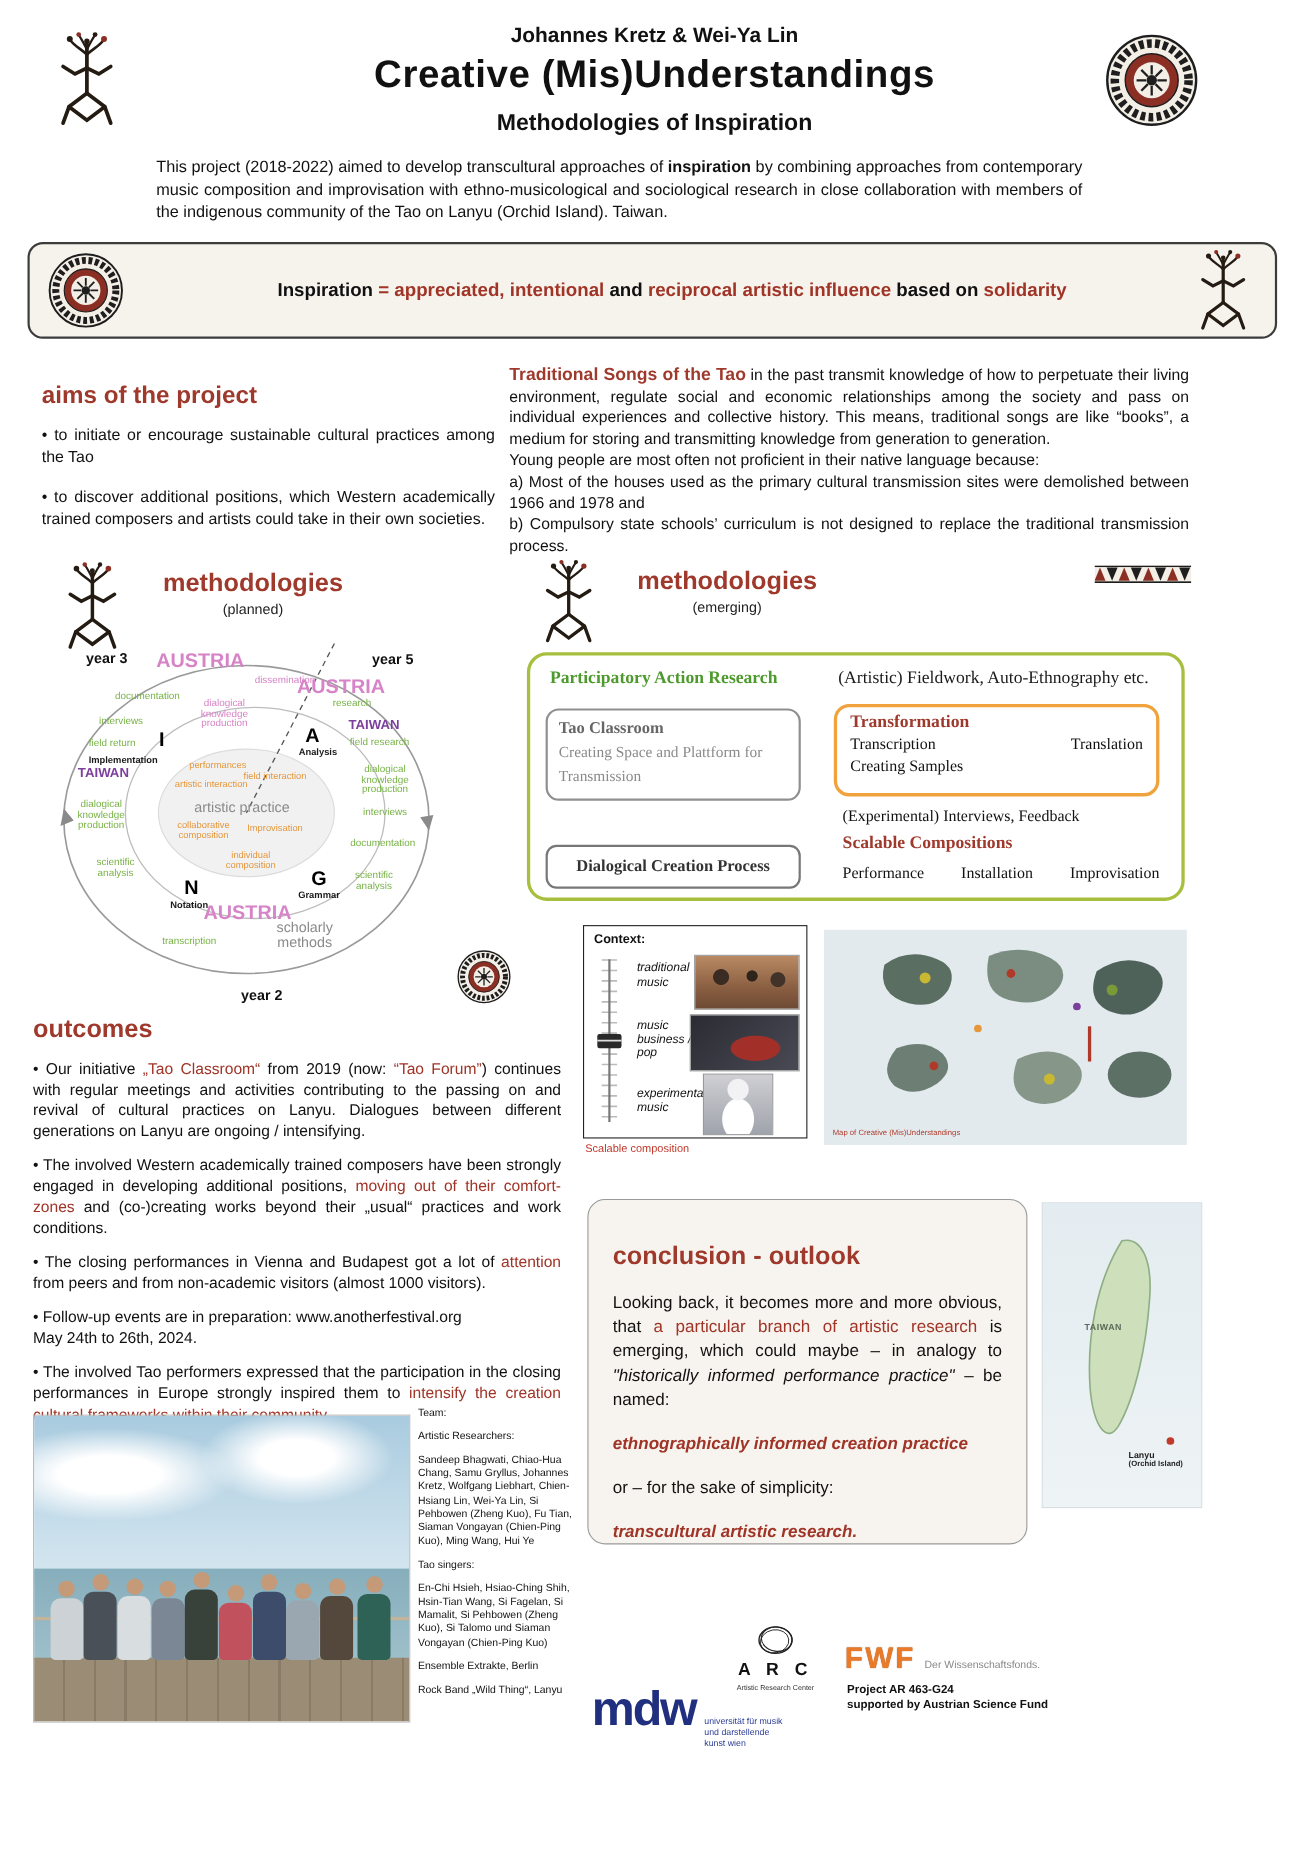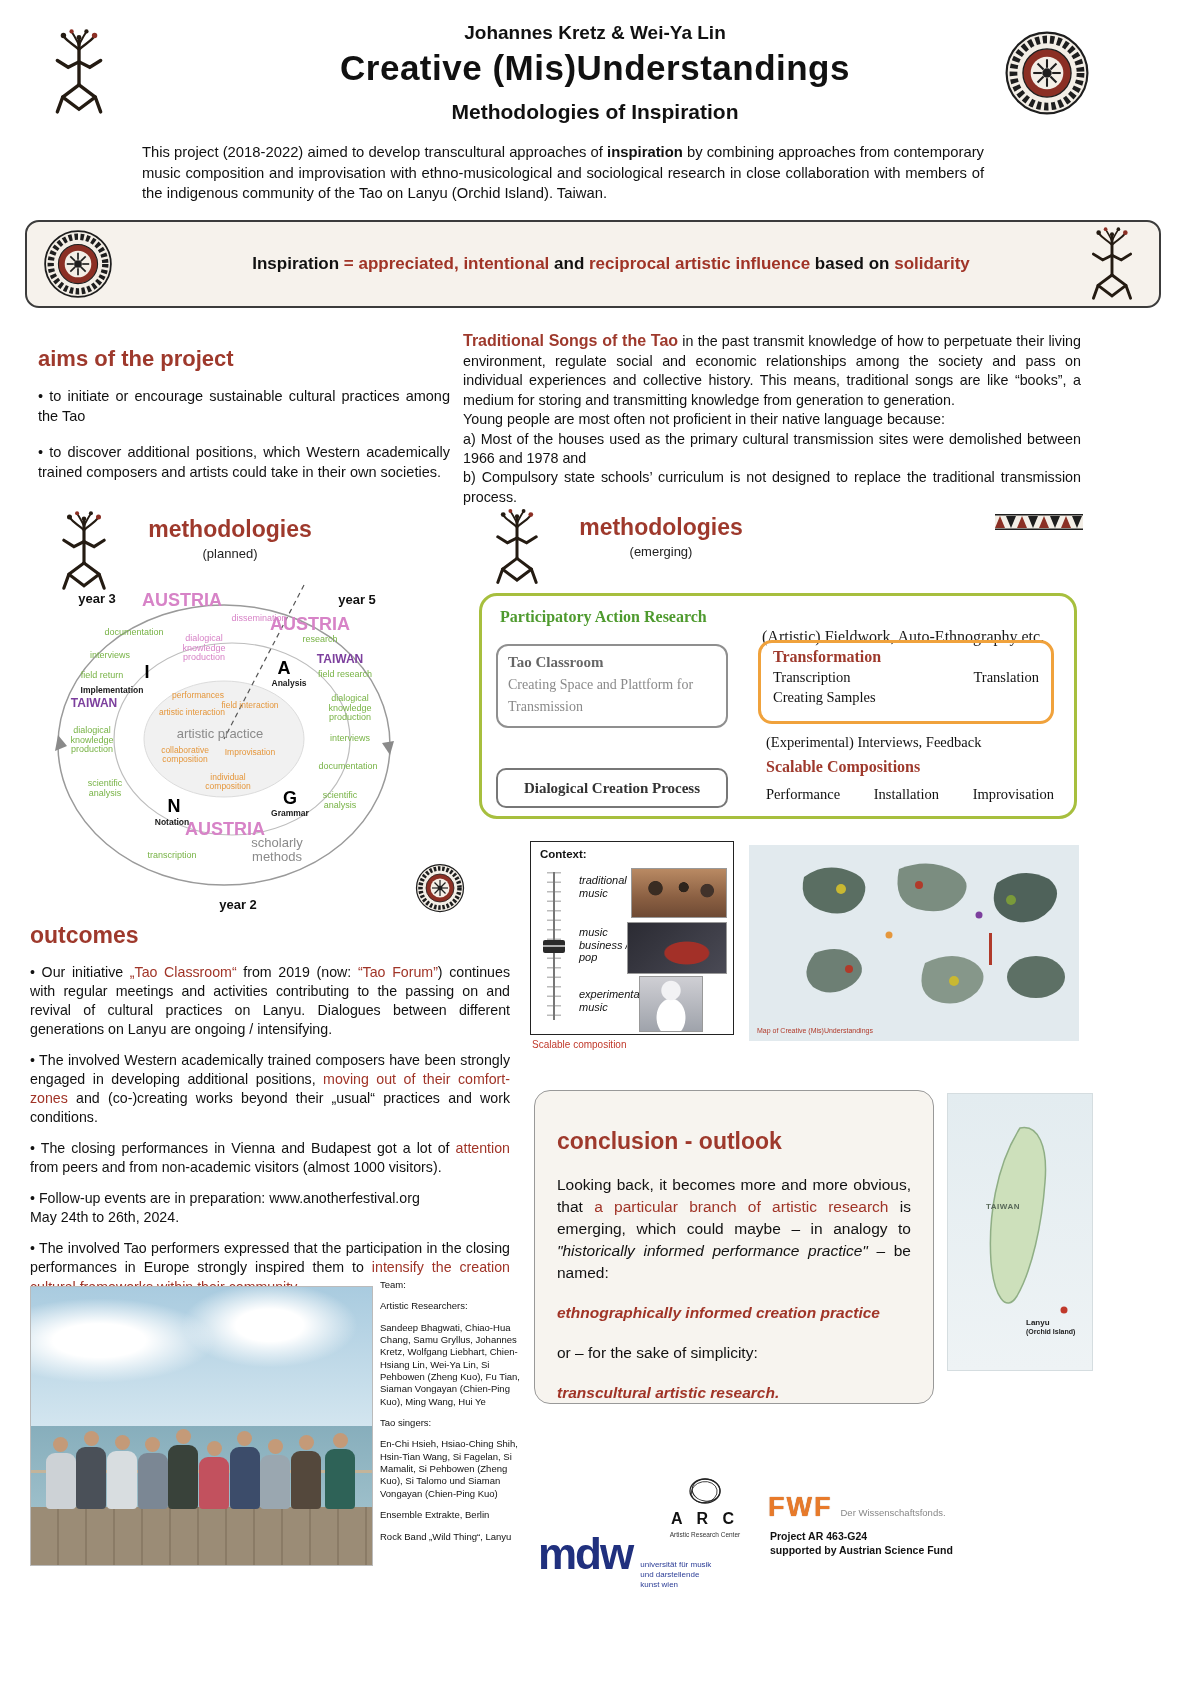--- a/index.html
+++ b/index.html
@@ -42,21 +42,21 @@
   .dlabel.purple{font-size:12px;font-weight:bold;color:#7c3f9d;}
   .dlabel.green{font-size:9px;color:#78b346;}
   .dlabel.orange{font-size:8.5px;color:#e5973c;}
   .dlabel.big{font-size:18px;font-weight:bold;color:#000;}
   .dlabel.tiny{font-size:8.5px;font-weight:bold;color:#1a1a1a;}
   .dlabel.graylg{font-size:13px;color:#8a8a8a;}
 
   
   .greenbox{left:479px;top:593px;width:598px;height:226px;border:3px solid #a7bf3e;border-radius:18px;background:#fff;box-sizing:border-box;font-family:"Liberation Serif",serif;}
   .gb-par{position:absolute;left:18px;top:12px;font-size:16px;font-weight:bold;color:#4e9a2e;}
-  .gb-field{position:absolute;left:280px;top:12px;font-size:16px;color:#1a1a1a;margin-top:20px;}
+  .gb-field{position:absolute;left:280px;top:12px;font-size:16px;color:#1a1a1a;}
   .taobox{position:absolute;left:14px;top:48px;width:232px;height:84px;border:2px solid #8f8f8f;border-radius:12px;padding:8px 10px;box-sizing:border-box;}
   .taobox .t{font-size:15px;font-weight:bold;color:#666;}
   .taobox .s{font-size:14px;color:#8a8a8a;margin-top:6px;}
   .orangebox{position:absolute;left:276px;top:44px;width:296px;height:84px;border:3px solid #f0a23c;border-radius:14px;padding:5px 12px;box-sizing:border-box;}
   .orangebox .t{font-size:16px;font-weight:bold;color:#9e392c;}
   .orangebox .row{display:flex;justify-content:space-between;font-size:14.5px;margin-top:3px;}
   .orangebox .s{font-size:14.5px;margin-top:3px;}
   .gb-int{position:absolute;left:284px;top:138px;font-size:14.5px;}
   .gb-scal{position:absolute;left:284px;top:162px;font-size:16px;font-weight:bold;color:#9e392c;}
   .gb-perf{position:absolute;left:284px;top:190px;width:288px;display:flex;justify-content:space-between;font-size:14.5px;}

